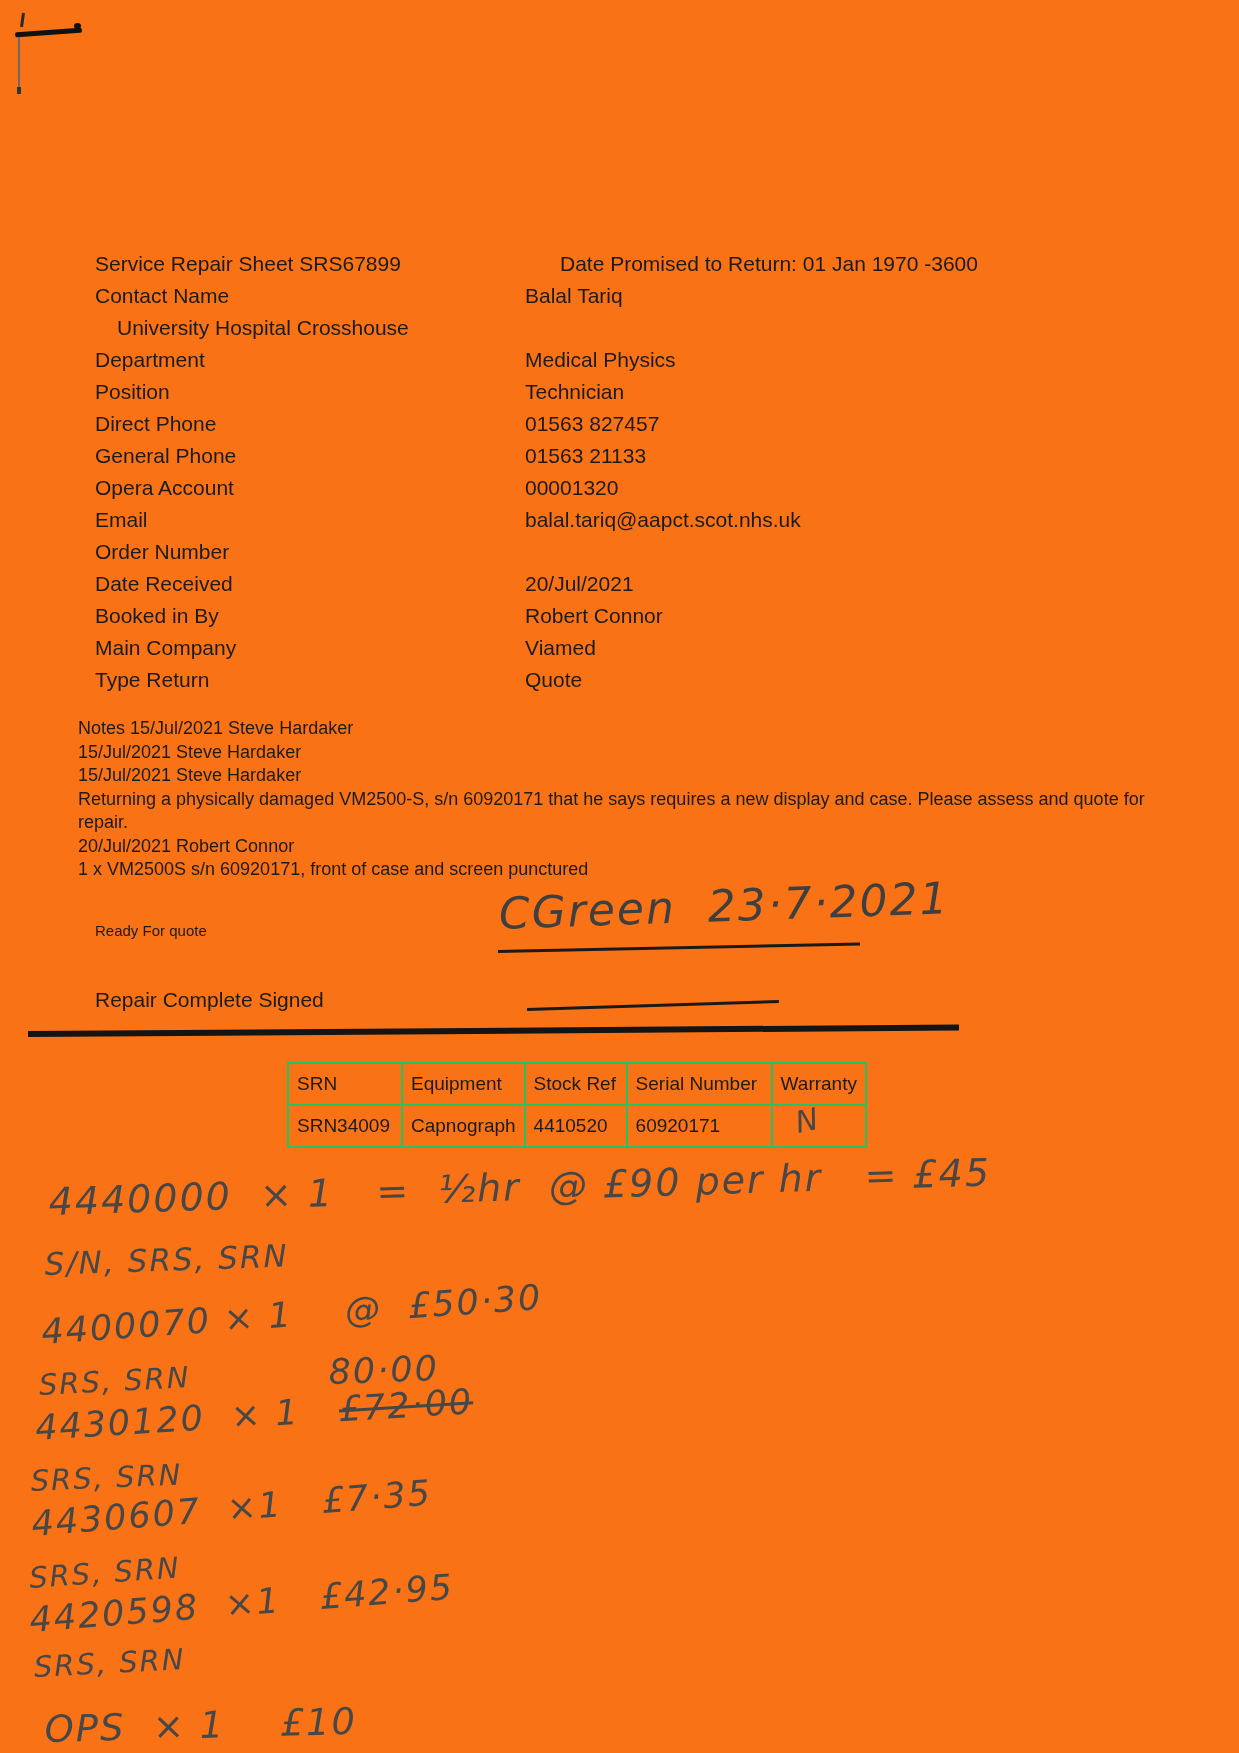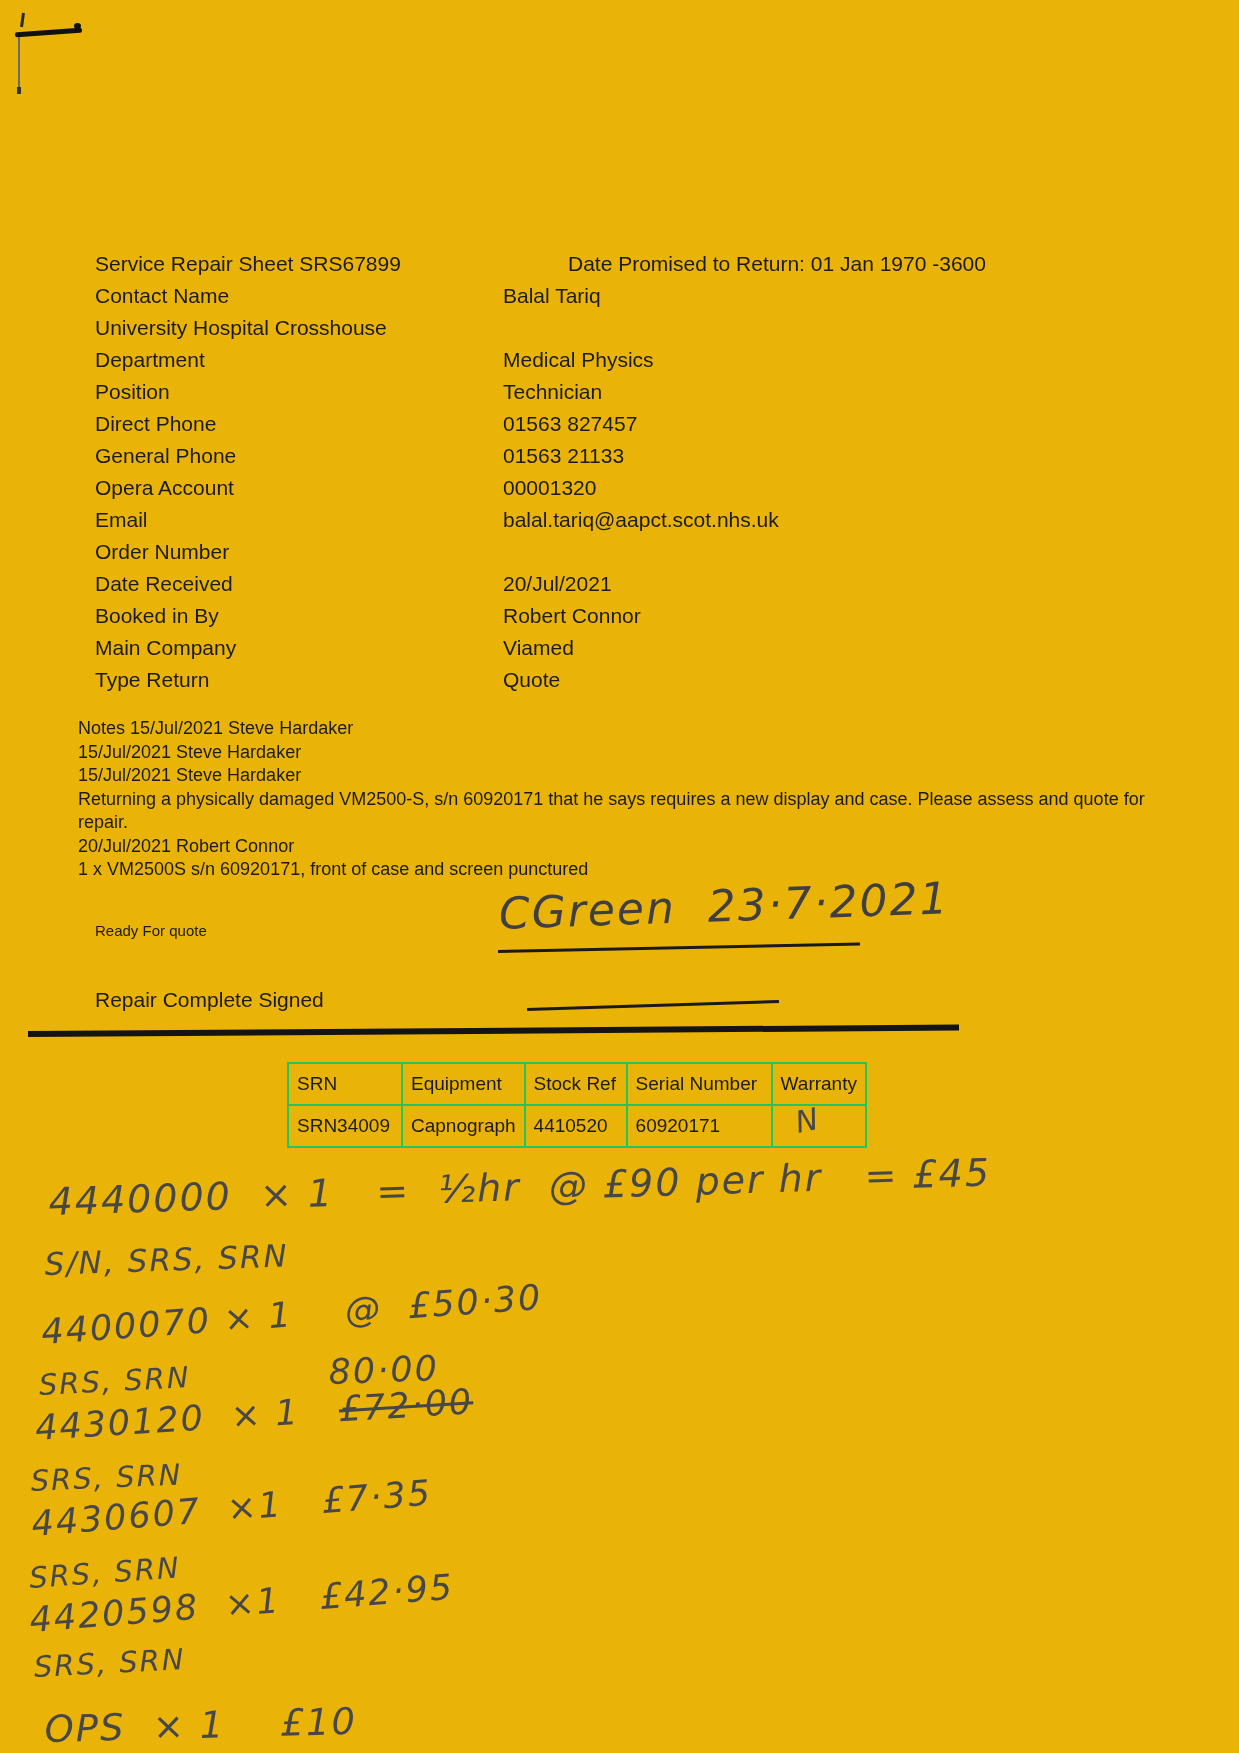--- a/index.html
+++ b/index.html
@@ -1,36 +1,36 @@
 <!DOCTYPE html>
 <html><head>
 <meta charset="utf-8">
 <title>Service Repair Sheet</title>
 <style>
   html,body { margin:0; padding:0; background:#ffffff; }
   .page {
     position:relative; width:1239px; height:1753px;
-    background:#eab308; overflow:hidden;
+    background:#f97316; overflow:hidden;
     font-family:"Liberation Sans", sans-serif;
     color:#1b1b1b;
   }
   
   .corner-tick  { position:absolute; left:21px; top:13px; width:3px; height:14px; background:#2a2a2a; transform:rotate(8deg); }
   .corner-bar   { position:absolute; left:15px; top:30px; width:67px; height:5px; background:#111; border-radius:2px; transform:rotate(-4deg); }
   .corner-dot   { position:absolute; left:74px; top:23px; width:7px; height:6px; background:#111; border-radius:50%; }
   .corner-vline { position:absolute; left:18px; top:37px; width:2px; height:50px; background:#6a6a6a; }
   .corner-vdot  { position:absolute; left:17px; top:87px; width:4px; height:7px; background:#333; }
 
   
   .sheet-title   { position:absolute; left:95px;  top:252px; font-size:21px; }
-  .date-promised { position:absolute; left:560px; top:252px; font-size:21px;margin-left:8px; }
+  .date-promised { position:absolute; left:560px; top:252px; font-size:21px; }
   .fields { position:absolute; left:95px; top:284px; font-size:21px; }
   .field-row   { display:flex; height:32px; }
   .field-label { width:408px; }
-  .field-value { white-space:nowrap; }
+  .field-value { white-space:nowrap;margin-left:22px; }
 
   
   .notes { position:absolute; left:78px; top:717px; width:1108px; font-size:18px; line-height:23.5px; }
 
   
   .ready-label  { position:absolute; left:95px; top:922px; font-size:15px; }
   .repair-label { position:absolute; left:95px; top:988px; font-size:21px; }
   .sig-line    { position:absolute; left:498px; top:950px;  width:362px; height:3px; background:#1a1a1a; transform:rotate(-1.2deg); transform-origin:left top; }
   .repair-line { position:absolute; left:527px; top:1008px; width:252px; height:3px; background:#1a1a1a; transform:rotate(-1.8deg); transform-origin:left top; }
   .thick-rule  { position:absolute; left:28px;  top:1031px; width:931px; height:6px; background:#141414; transform:rotate(-0.4deg); transform-origin:left top; }

